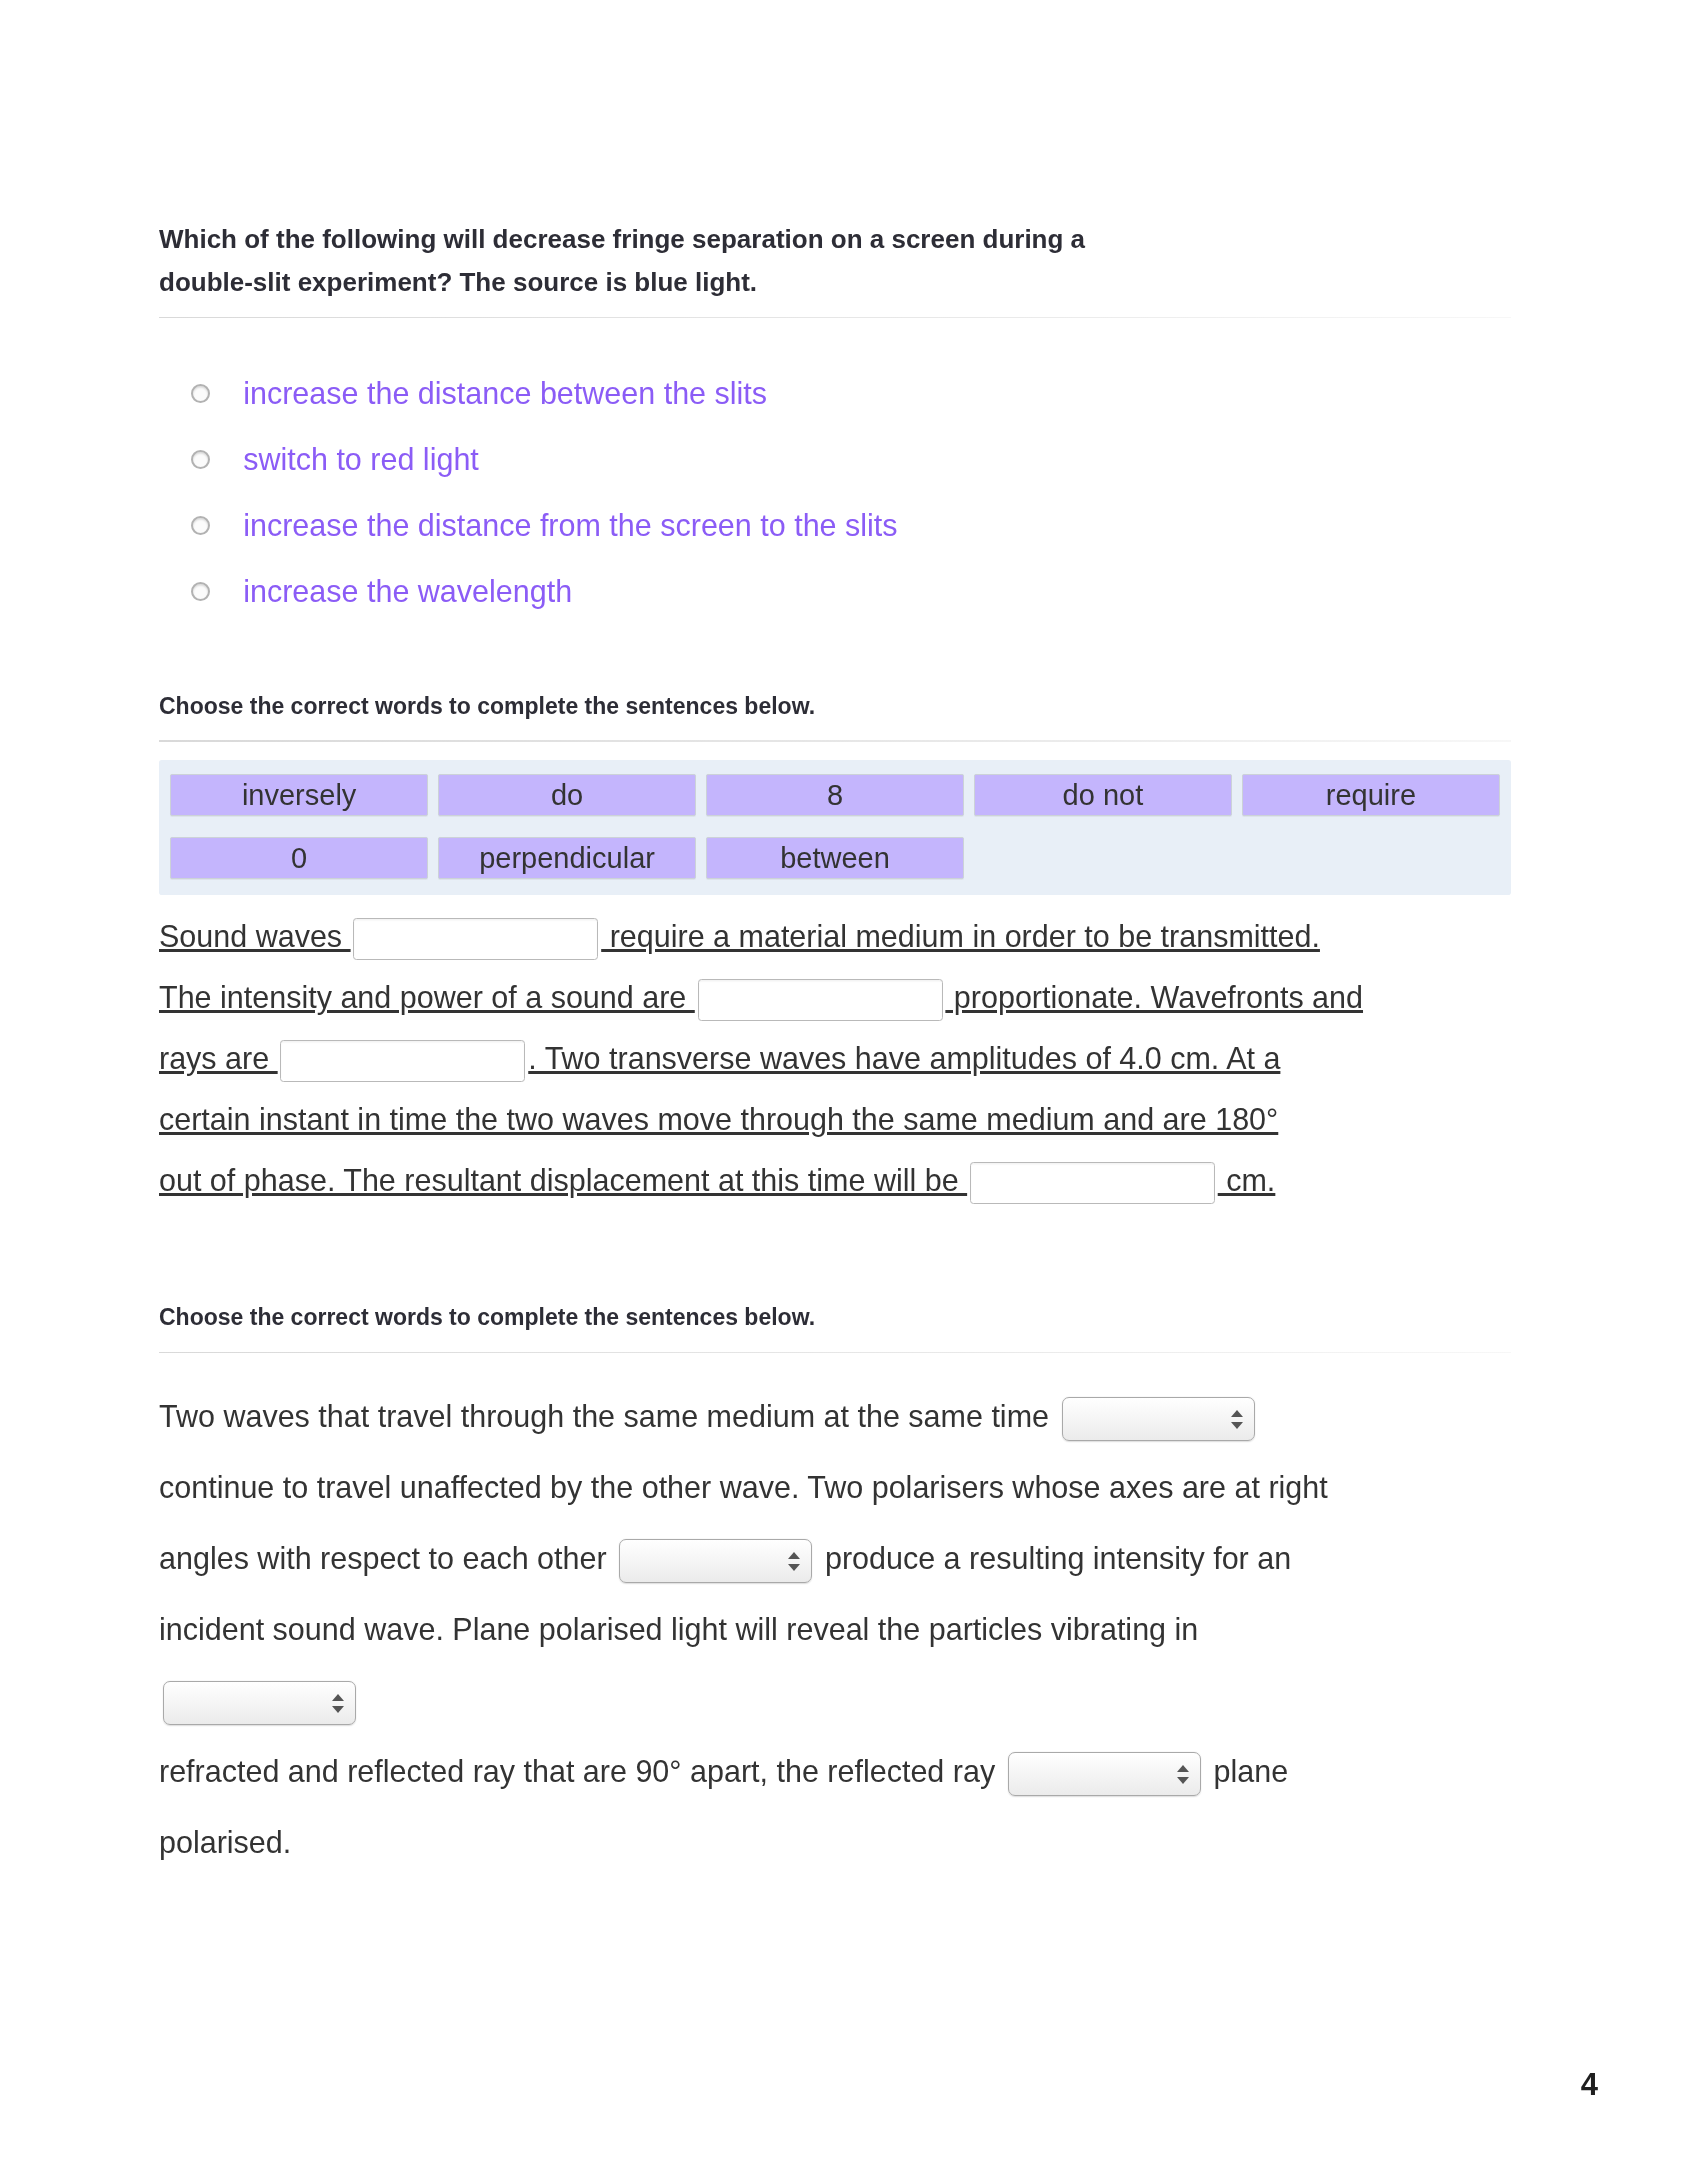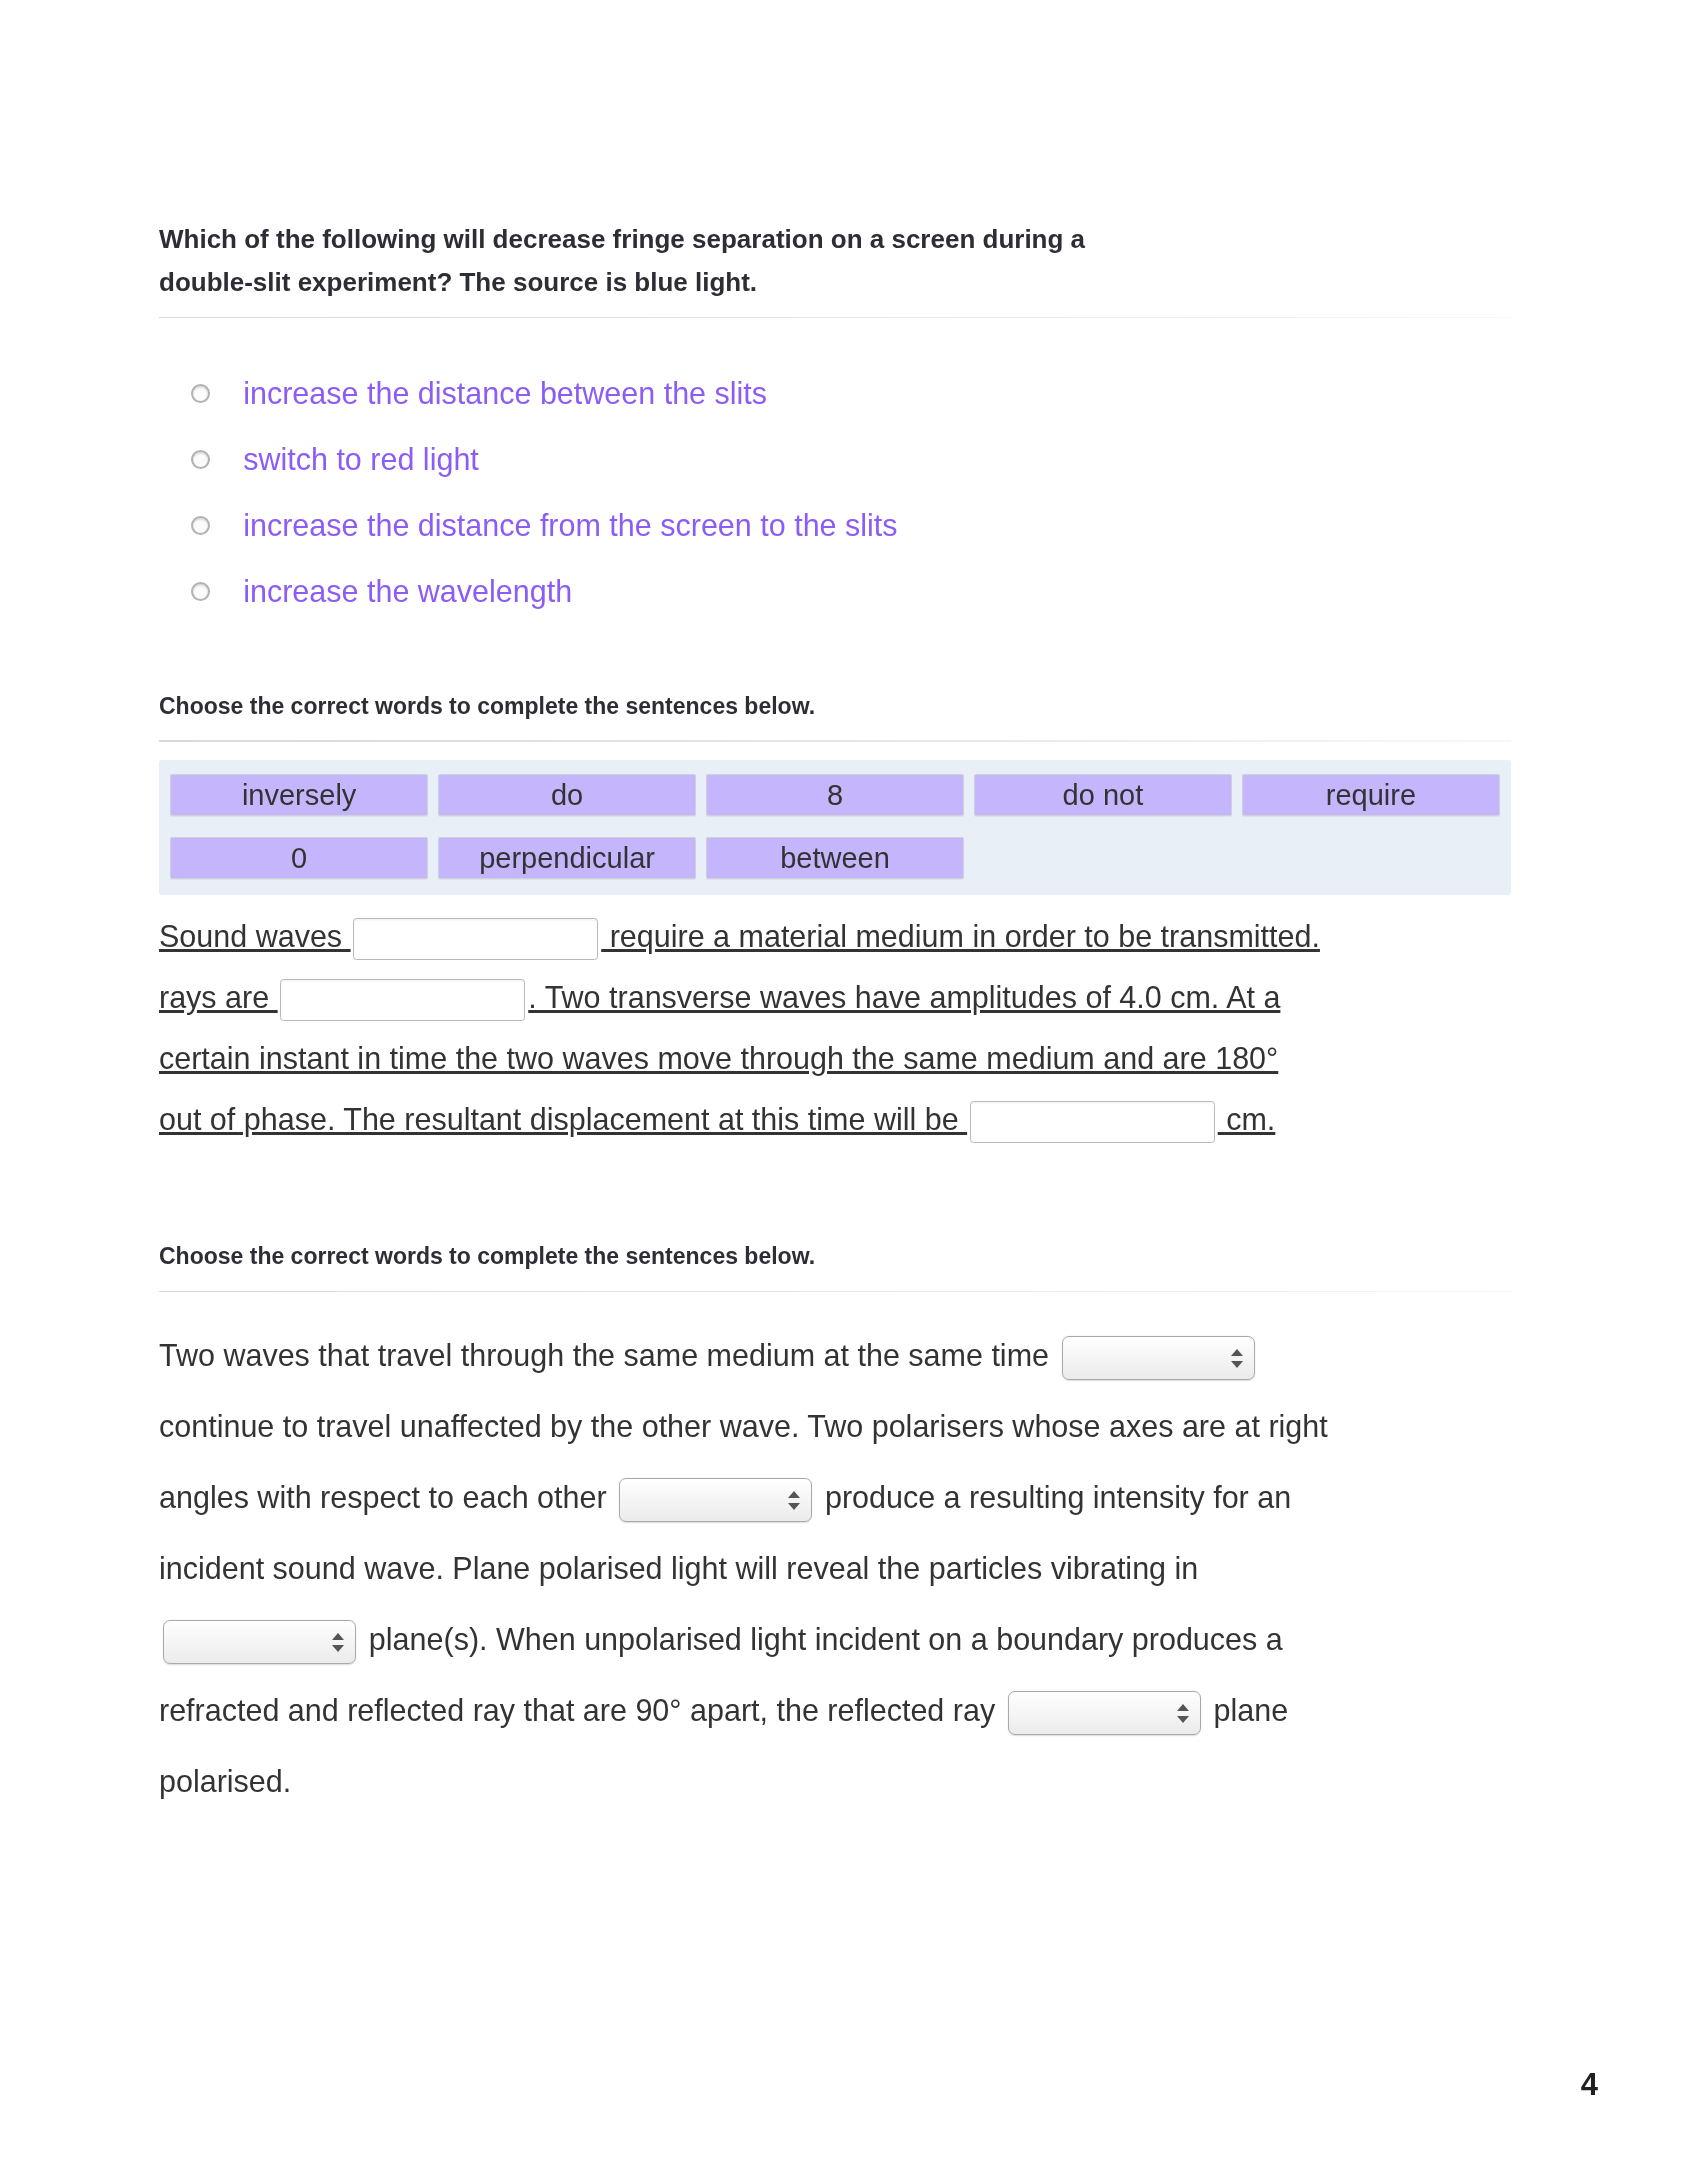--- a/index.html
+++ b/index.html
@@ -137,20 +137,23 @@
     <div class="chip">0</div>
     <div class="chip">perpendicular</div>
     <div class="chip">between</div>
   </div>
 
   <div class="fill">
     <div class="fill-line">
       <span>Sound waves </span><input class="blank" type="text" style=""><span> require a material medium in order to be transmitted.</span>
     </div>
     <div class="fill-line">
+      <span>The intensity and power of a sound are </span><input class="blank" type="text" style=""><span> proportionate. Wavefronts and</span>
+    </div>
+    <div class="fill-line">
       <span>rays are </span><input class="blank" type="text" style=""><span>. Two transverse waves have amplitudes of 4.0 cm. At a</span>
     </div>
     <div class="fill-line">
       <span>certain instant in time the two waves move through the same medium and are 180°</span>
     </div>
     <div class="fill-line">
       <span>out of phase. The resultant displacement at this time will be </span><input class="blank" type="text" style=""><span> cm.</span>
     </div>
   </div>
 
@@ -179,21 +182,21 @@
     </div>
     <div class="dd-line">
       <span>incident sound wave. Plane polarised light will reveal the particles vibrating in</span>
     </div>
     <div class="dd-line">
       <span class="select">
           <span class="spinner">
             <span class="tri-up"></span>
             <span class="tri-down"></span>
           </span>
-        </span><span> plane(s). When unpolarised light incident on a boundary produces a</span>
+        </span>
     </div>
     <div class="dd-line">
       <span>refracted and reflected ray that are 90° apart, the reflected ray </span><span class="select">
           <span class="spinner">
             <span class="tri-up"></span>
             <span class="tri-down"></span>
           </span>
         </span><span> plane</span>
     </div>
     <div class="dd-line">

